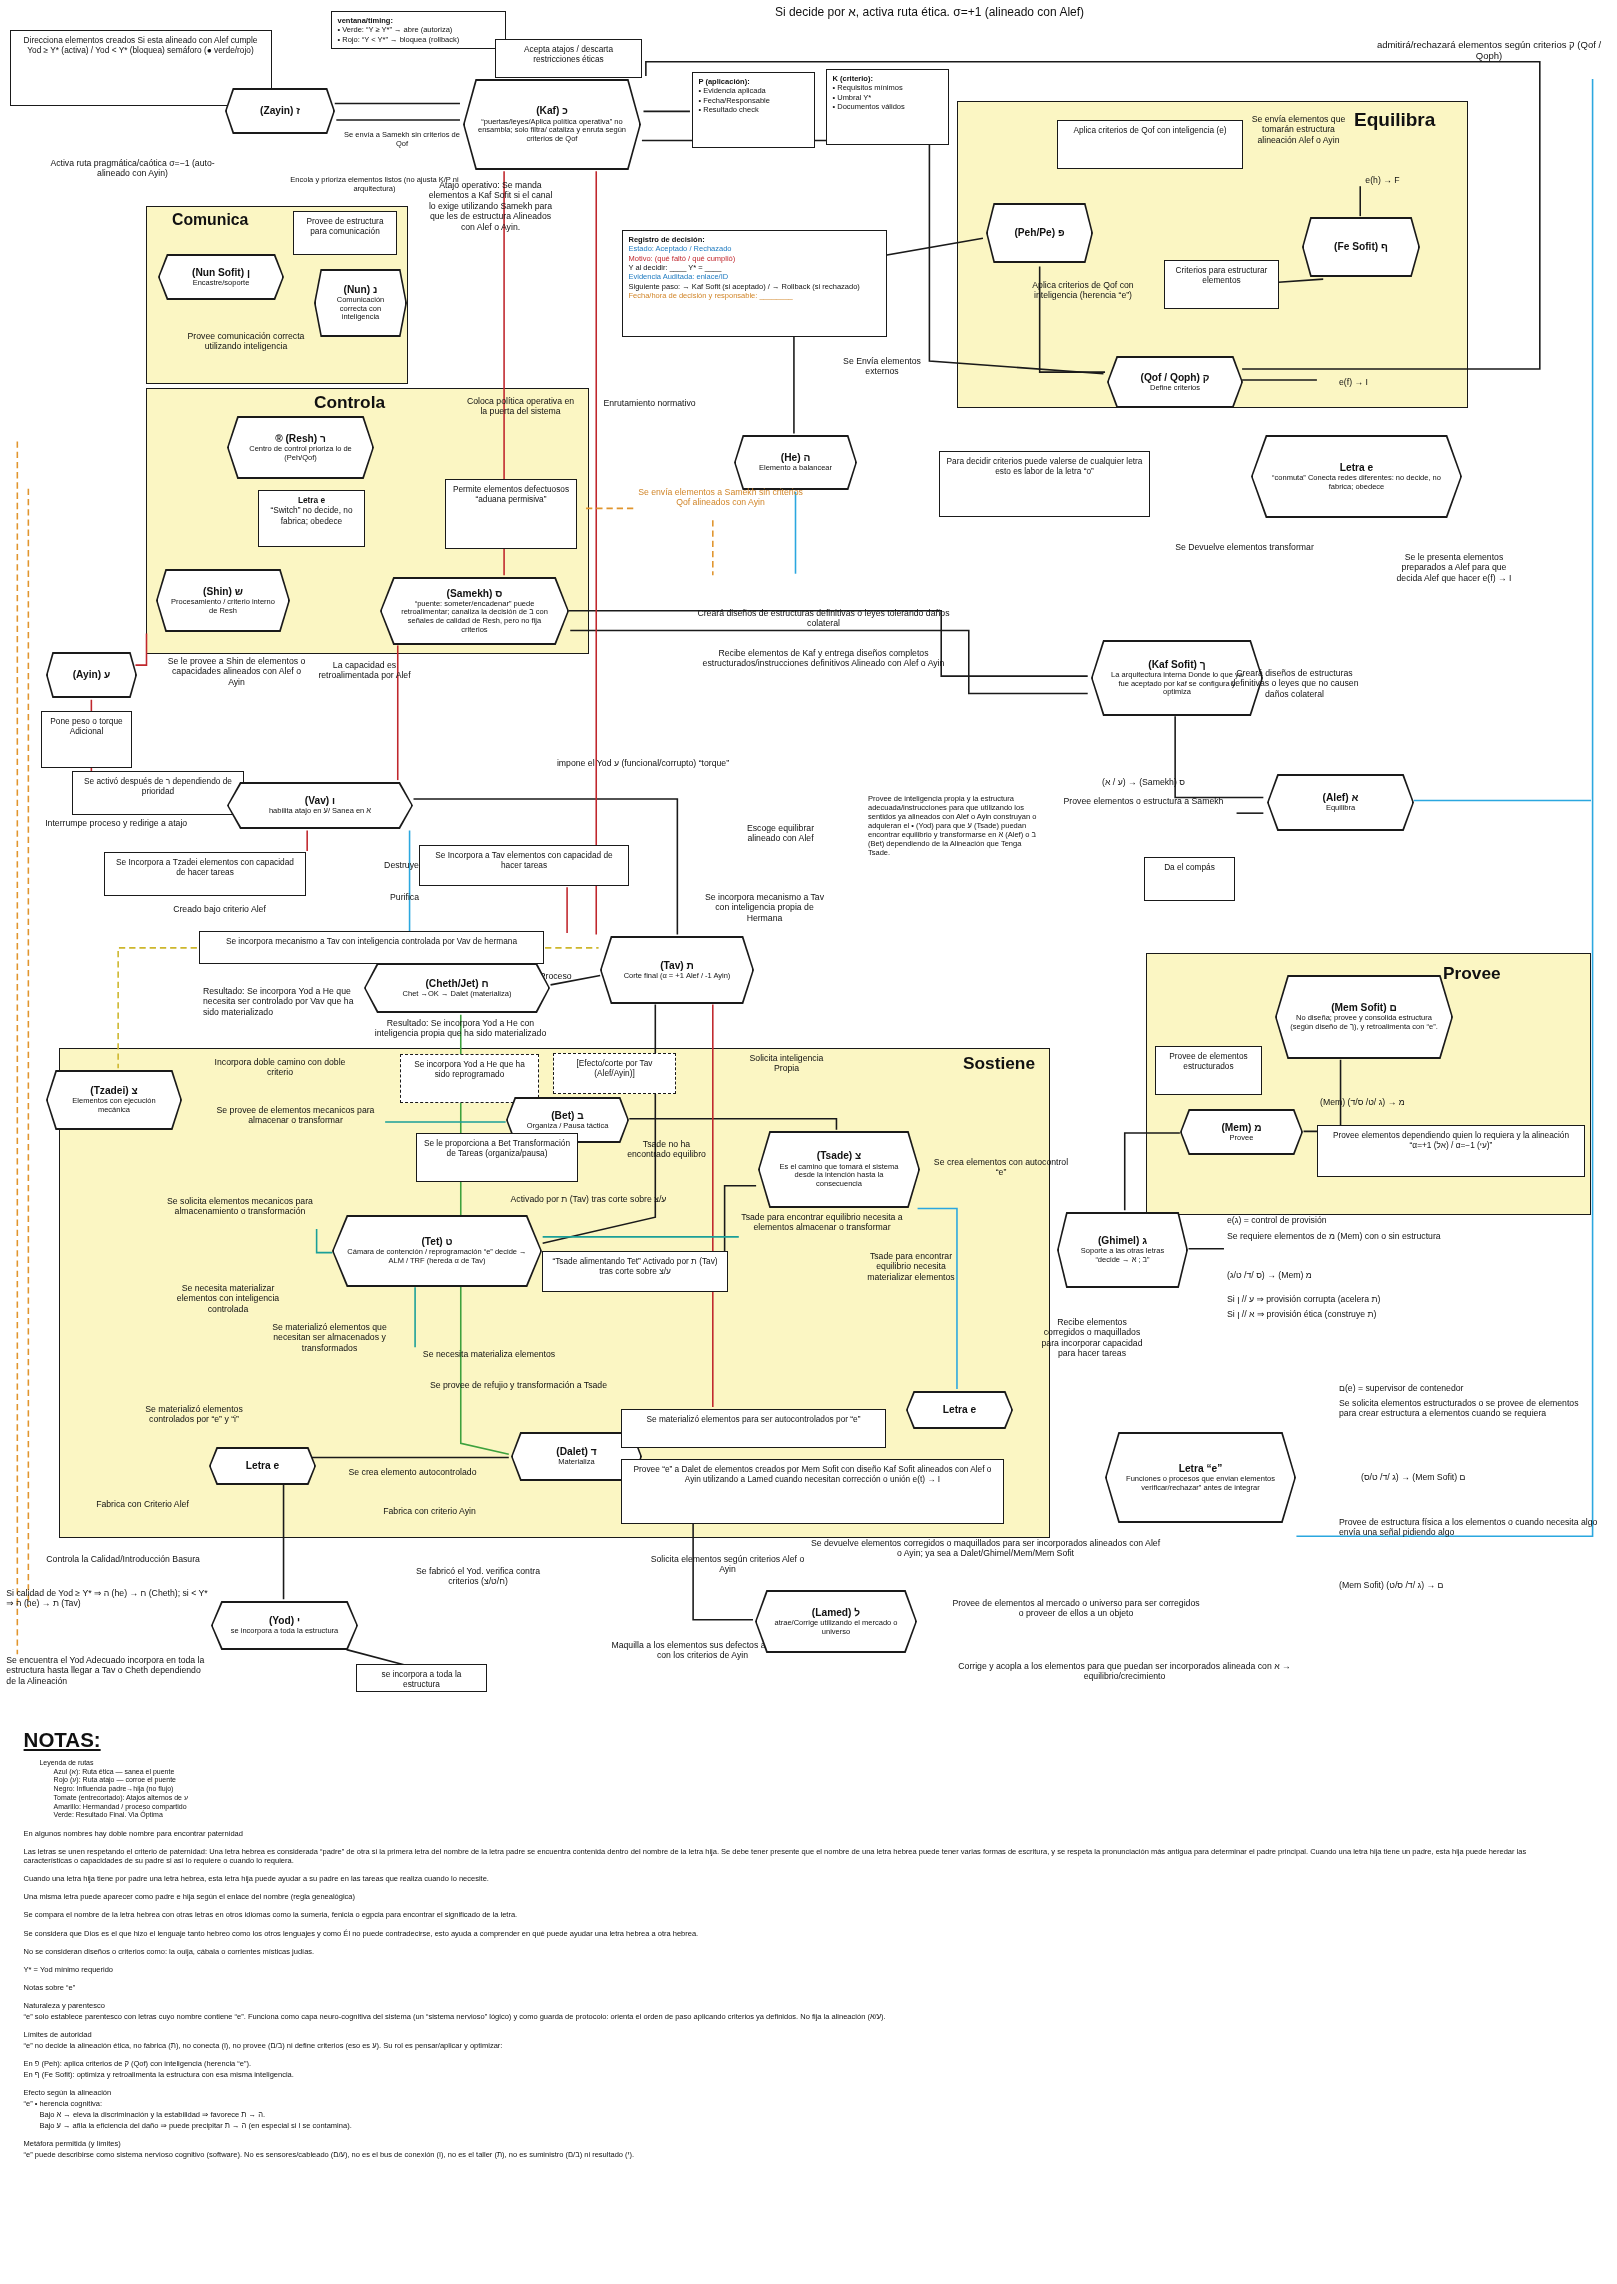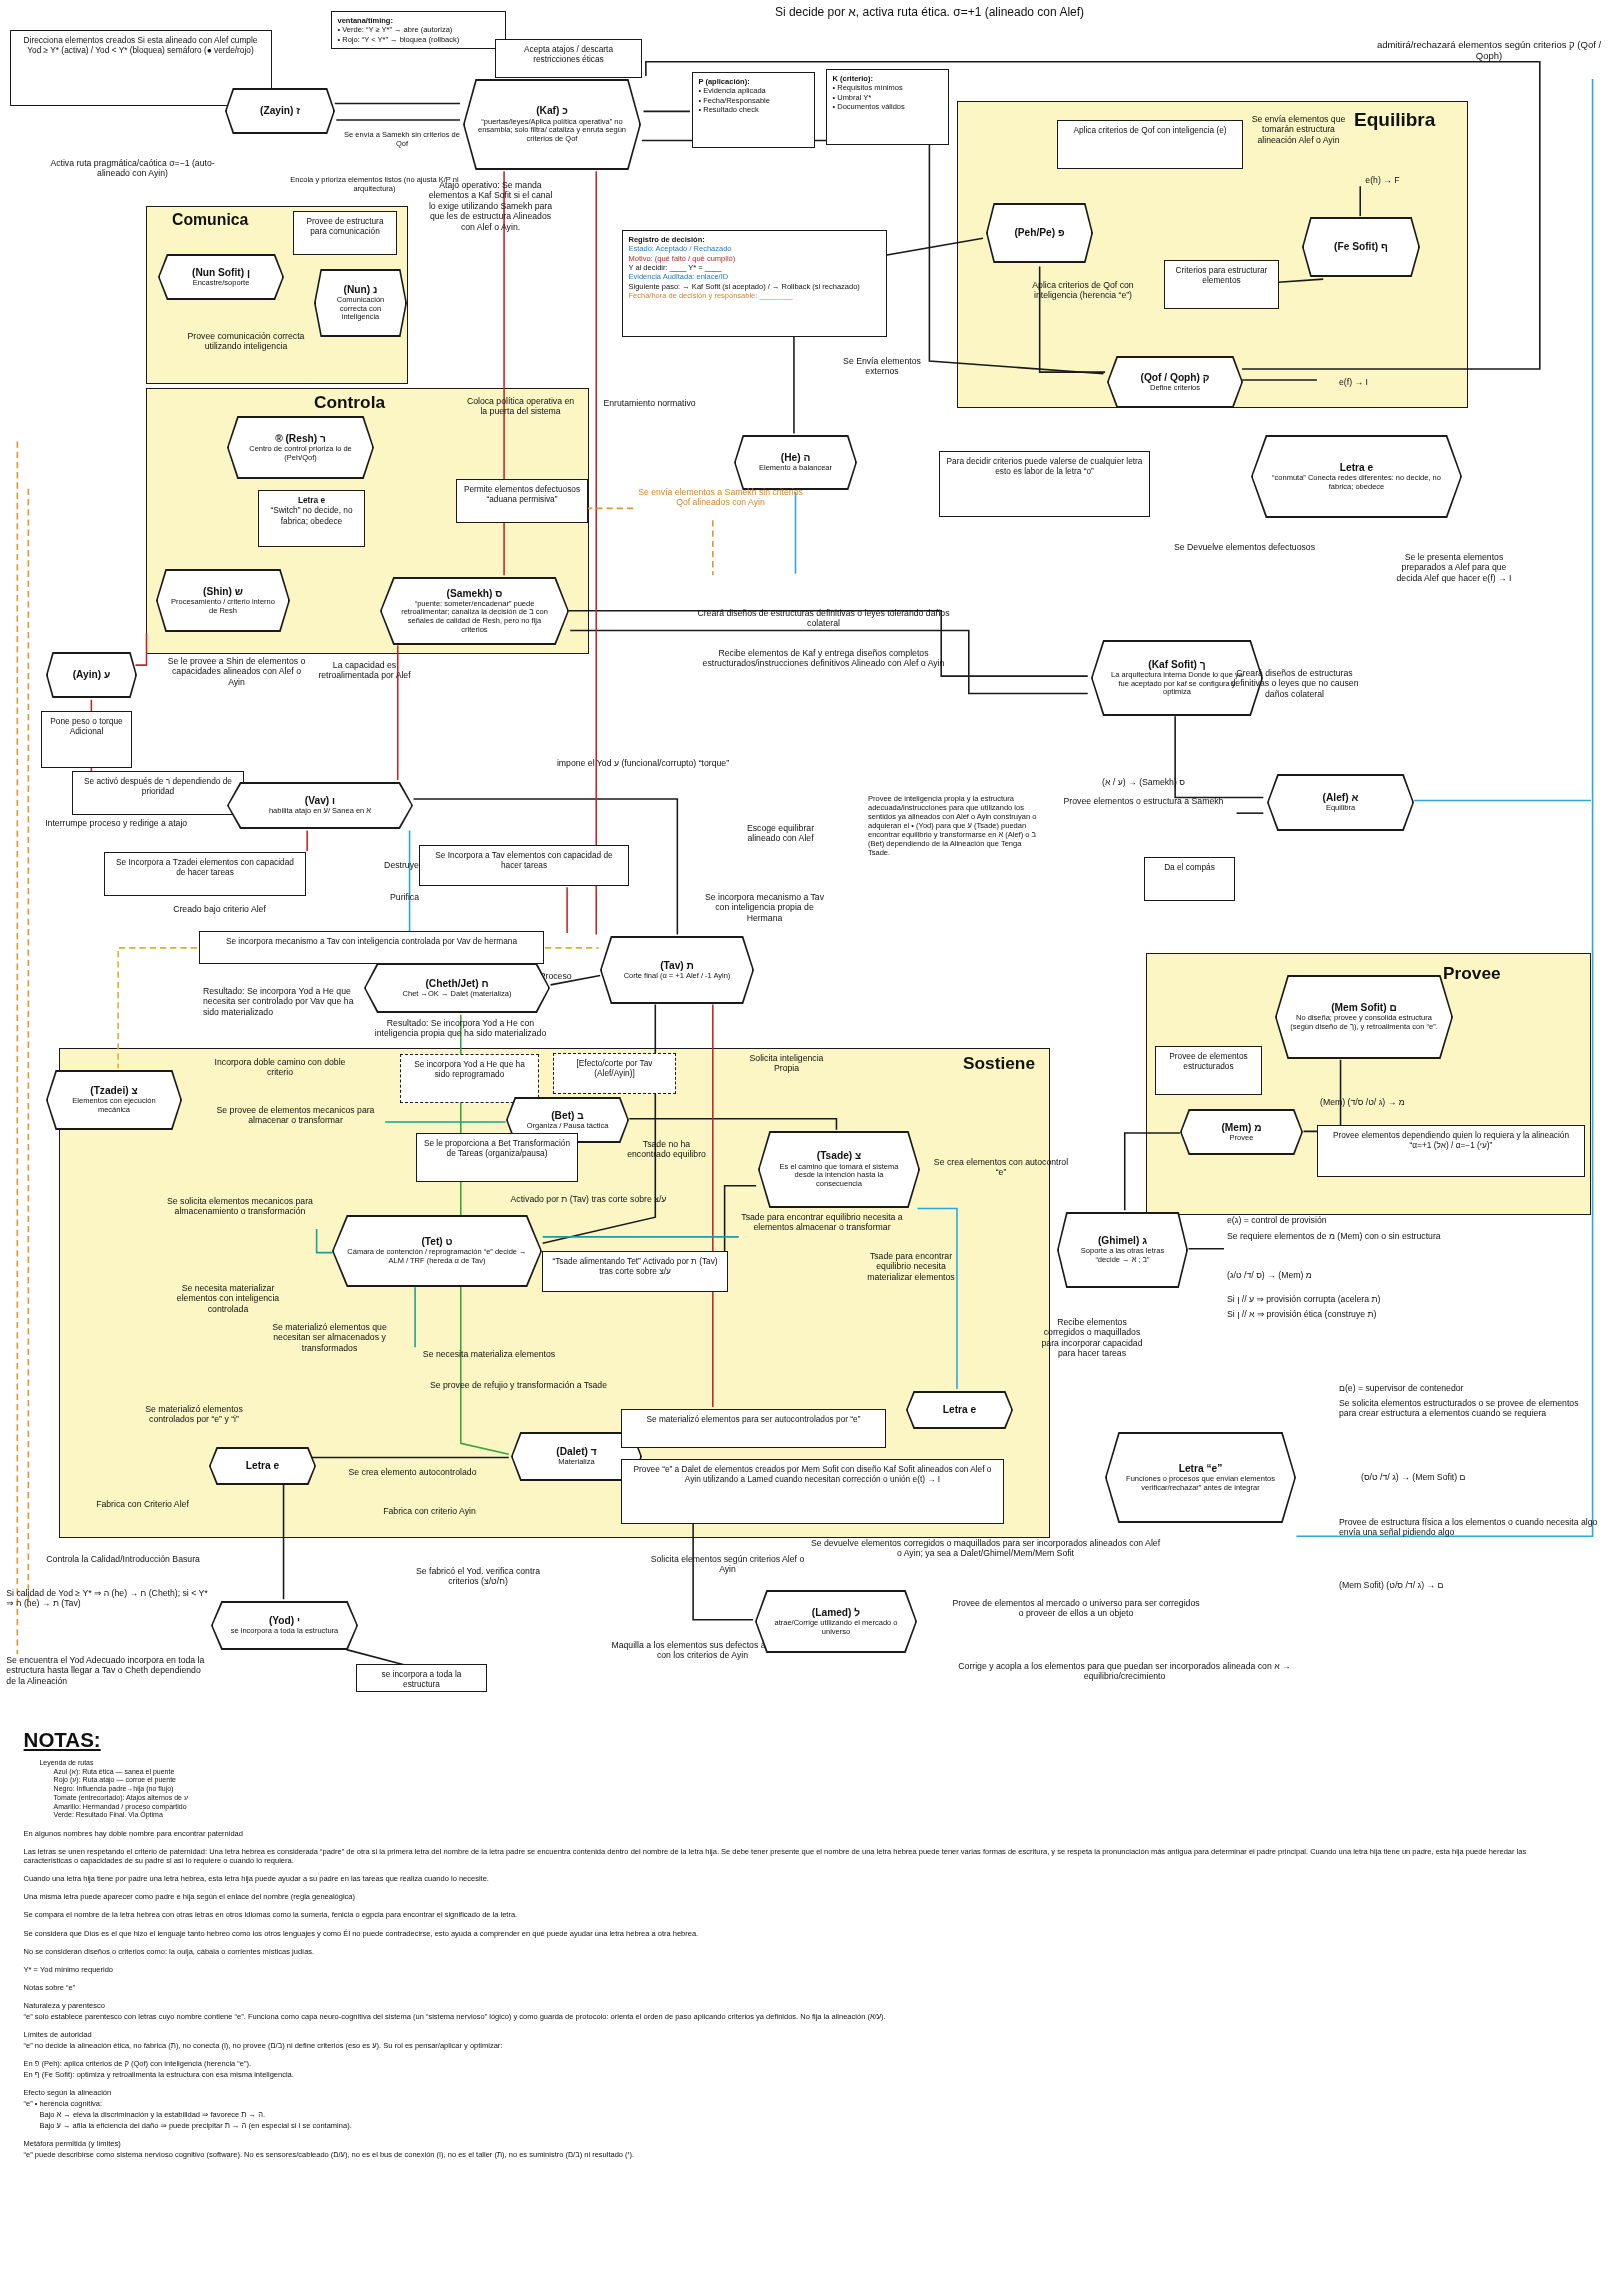--- a/index.html
+++ b/index.html
@@ -213,21 +213,21 @@
   <div class="t" style="left:1322px;top:377px;width:63px">e(f) → I</div>
 
   <div class="t" style="left:831px;top:356px;width:102px">Se Envía elementos externos</div>
   <div class="hx" style="left:734px;top:435px;width:123px;height:55px">
       <div class="hxi">
         <div class="nt">(He) ה</div>
         <div class="nd">Elemento a balancear</div>
       </div>
     </div>
   <div class="b" style="left:939px;top:451px;width:211px;height:66px"><span>Para decidir criterios puede valerse de cualquier letra esto es labor de la letra “o”</span></div>
-  <div class="t" style="left:1154px;top:542px;width:181px">Se Devuelve elementos defectuosos</div>
+  <div class="t" style="left:1154px;top:542px;width:181px">Se Devuelve elementos transformar</div>
   <div class="hx" style="left:1251px;top:435px;width:211px;height:83px">
       <div class="hxi">
         <div class="nt">Letra e</div>
         <div class="nd">“conmuta” Conecta redes diferentes: no decide, no fabrica; obedece</div>
       </div>
     </div>
   <div class="t" style="left:1391px;top:552px;width:126px">Se le presenta elementos preparados a Alef para que decida Alef que hacer e(f) → I</div>
 
   <div class="hx" style="left:227px;top:416px;width:147px;height:63px">
       <div class="hxi">
@@ -245,21 +245,21 @@
         <div class="nd">Procesamiento / criterio interno de Resh</div>
       </div>
     </div>
   <div class="hx" style="left:380px;top:577px;width:189px;height:68px">
       <div class="hxi">
         <div class="nt">(Samekh) ס</div>
         <div class="nd">“puente: someter/encadenar” puede retroalimentar; canaliza la decisión de ב con señales de calidad de Resh, pero no fija criterios</div>
       </div>
     </div>
   <div class="t" style="left:463px;top:396px;width:115px">Coloca política operativa en la puerta del sistema</div>
-  <div class="b" style="left:456px;top:479px;width:132px;height:44px"><span>Permite elementos defectuosos “aduana permisiva”</span></div>
+  <div class="b" style="left:445px;top:479px;width:132px;height:70px"><span>Permite elementos defectuosos “aduana permisiva”</span></div>
   <div class="t" style="left:600px;top:398px;width:99px">Enrutamiento normativo</div>
   <div class="t orange" style="left:637px;top:487px;width:167px">Se envía elementos a Samekh sin criterios Qof alineados con Ayin</div>
 
   <div class="t" style="left:687px;top:608px;width:273px">Creará diseños de estructuras definitivas o leyes tolerando daños colateral</div>
   <div class="t" style="left:666px;top:648px;width:315px">Recibe elementos de Kaf y entrega diseños completos estructurados/instrucciones definitivos Alineado con Alef o Ayin</div>
   <div class="hx" style="left:1091px;top:640px;width:172px;height:76px">
       <div class="hxi">
         <div class="nt">(Kaf Sofit) ך</div>
         <div class="nd">La arquitectura interna Donde lo que ya fue aceptado por kaf se configura y optimiza</div>
       </div>

